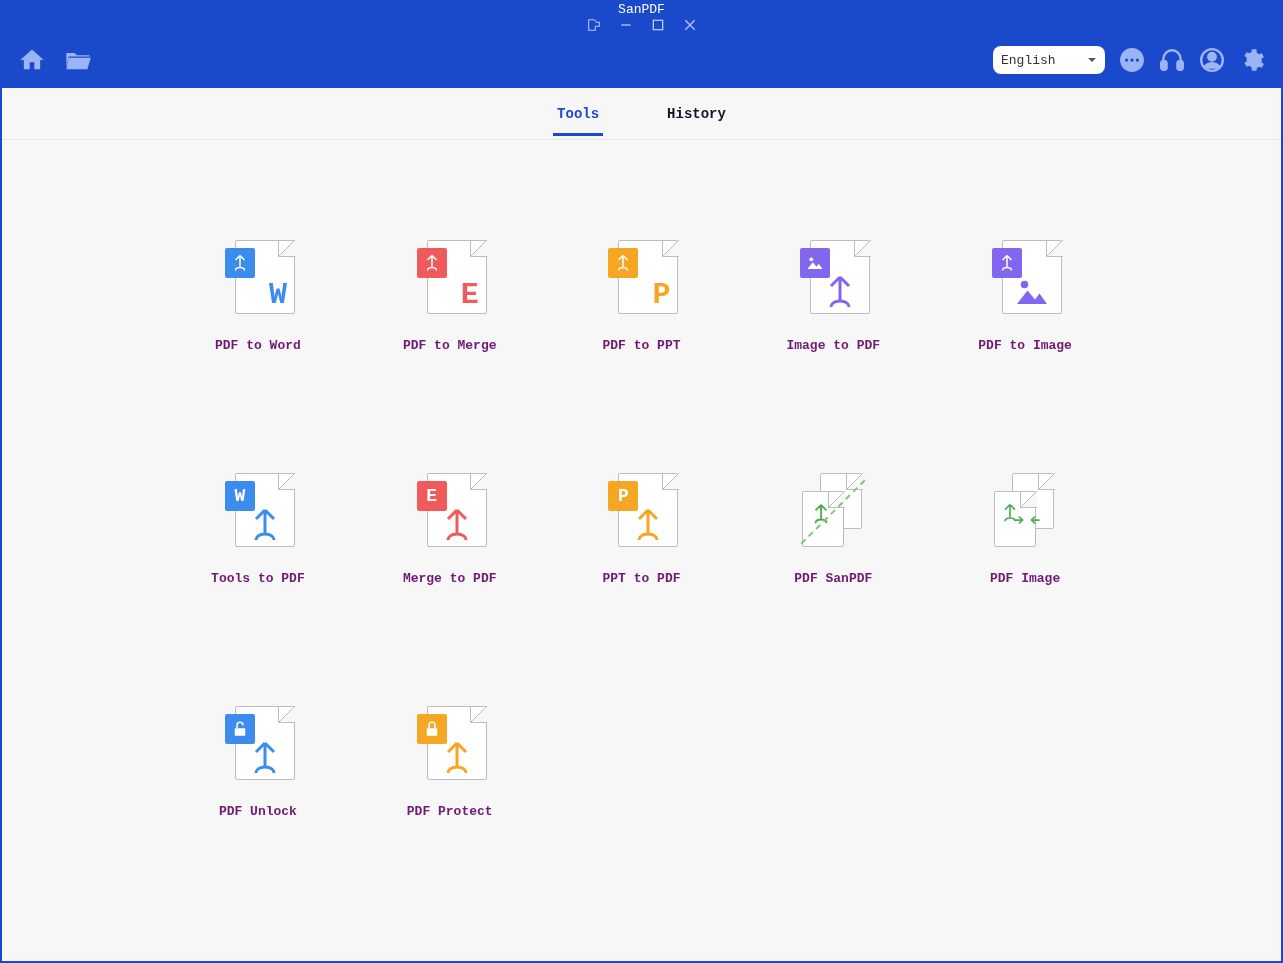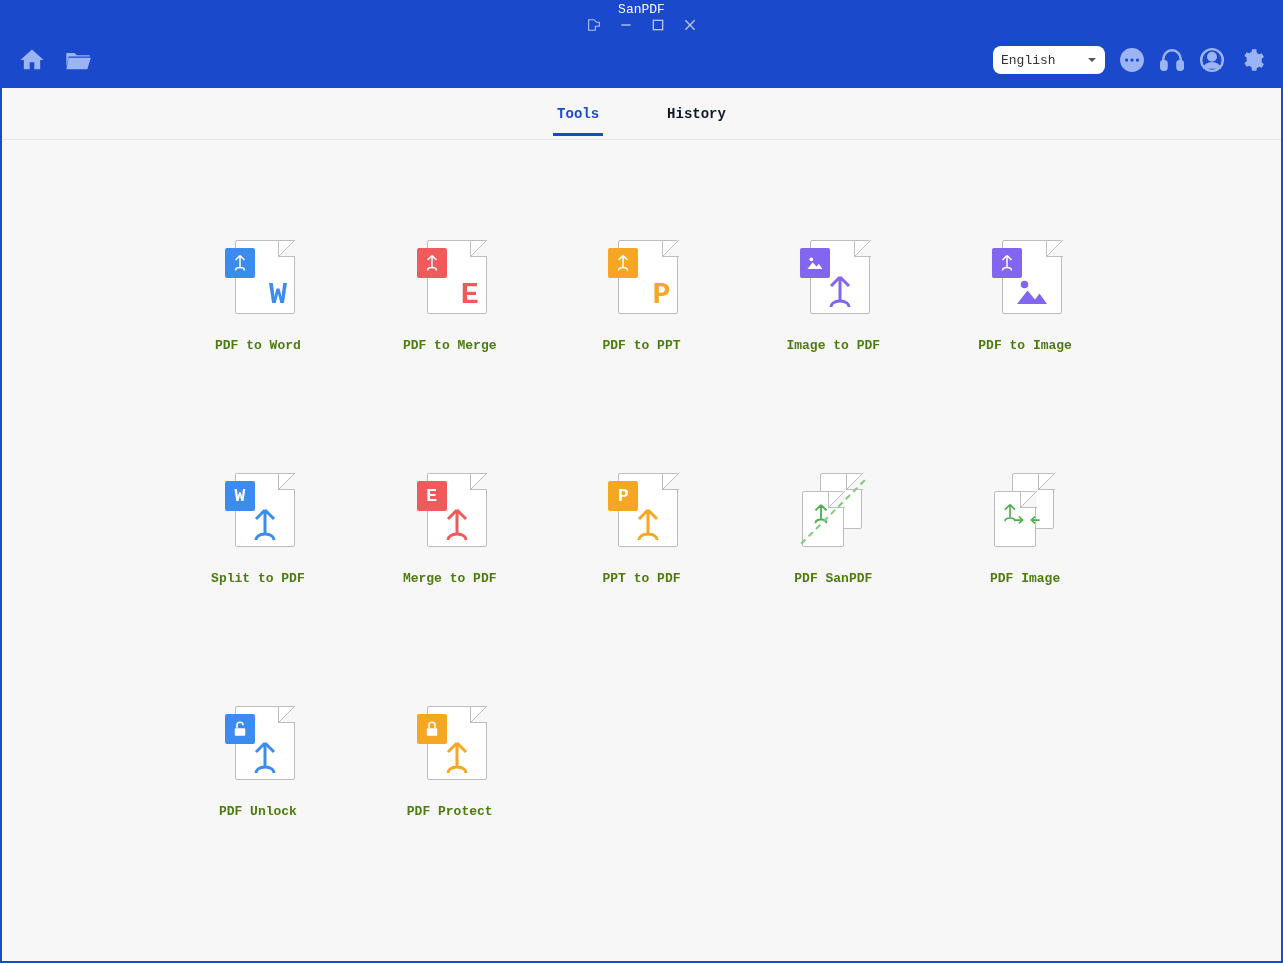--- a/index.html
+++ b/index.html
@@ -15,21 +15,21 @@
 .lang-select { background: #fff; border-radius: 8px; height: 28px; width: 112px; display: flex; align-items: center; padding: 0 8px; font-size: 13px; color: #333; cursor: pointer; justify-content: space-between; }
 .lang-select svg { width: 10px; height: 10px; }
 .toolbar-right > svg, .toolbar-right > .icon-wrap svg { width: 26px; height: 26px; cursor: pointer; }
 .tabbar { background: #f7f7f7; height: 52px; display: flex; justify-content: center; align-items: center; gap: 60px; border-bottom: 1px solid #e6e6e6; font-size: 14px; font-weight: bold; }
 .tab { padding: 14px 4px; cursor: pointer; position: relative; color: #0f172a; }
 .tab.active { color: #1a49cc; }
 .tab.active::after { content: ""; position: absolute; left: 0; right: 0; bottom: 0; height: 3px; background: #1a49cc; }
 .content { background: #f7f7f7; height: calc(963px - 30px - 56px - 52px - 4px); padding: 100px 180px 40px 180px; }
 .grid { display: grid; grid-template-columns: repeat(5, 1fr); column-gap: 40px; row-gap: 120px; }
 .tool { display: flex; flex-direction: column; align-items: center; gap: 20px; cursor: pointer; }
-.tool-label { font-size: 13px; color: #4d7c0f; font-weight: bold; white-space: nowrap; }
+.tool-label { font-size: 13px; color: #701a75; font-weight: bold; white-space: nowrap; }
 .icon-box { width: 78px; height: 78px; position: relative; }
 
 .doc { position: absolute; width: 60px; height: 74px; border: 1.5px solid #bdbdbd; background: #fff; border-radius: 2px; }
 .doc::before {  content: ""; position: absolute; top: -1.5px; right: -1.5px; width: 16px; height: 16px; background: linear-gradient(135deg, transparent 49%, #bdbdbd 50%, #bdbdbd 52%, #f7f7f7 53%); border-bottom: 1.5px solid #bdbdbd; border-left: 1.5px solid #bdbdbd; }
 .doc.back { top: 0; left: 16px; }
 .badge { position: absolute; width: 30px; height: 30px; border-radius: 2px; display: flex; align-items: center; justify-content: center; font-weight: bold; color: #fff; font-size: 16px; top: 8px; left: 6px; z-index: 2; }
 .big-letter { position: absolute; font-size: 30px; font-weight: bold; bottom: 6px; right: 10px; }
 .inner-svg { position: absolute; width: 36px; height: 36px; bottom: 8px; left: 28px; }
 .badge svg { width: 18px; height: 18px; }
 
@@ -185,21 +185,21 @@
     </div>
 
     <div class="tool">
       <div class="icon-box">
         <div class="doc back"></div>
         <div class="badge c-blue" style="font-size:18px;">W</div>
         <svg class="inner-svg" viewBox="0 0 24 24" fill="none" stroke="#3c8cf0" stroke-width="2">
             <path d="M12 2 L12 18 M12 2 L6 8 M12 2 L18 8 M12 18 C8 18 6 20 6 22 M12 18 C16 18 18 20 18 22"></path>
           </svg>
       </div>
-      <div class="tool-label">Split to PDF</div>
+      <div class="tool-label">Tools to PDF</div>
     </div>
 
     <div class="tool">
       <div class="icon-box">
         <div class="doc back"></div>
         <div class="badge c-red" style="font-size:18px;">E</div>
         <svg class="inner-svg" viewBox="0 0 24 24" fill="none" stroke="#f05a5a" stroke-width="2">
             <path d="M12 2 L12 18 M12 2 L6 8 M12 2 L18 8 M12 18 C8 18 6 20 6 22 M12 18 C16 18 18 20 18 22"></path>
           </svg>
       </div>

